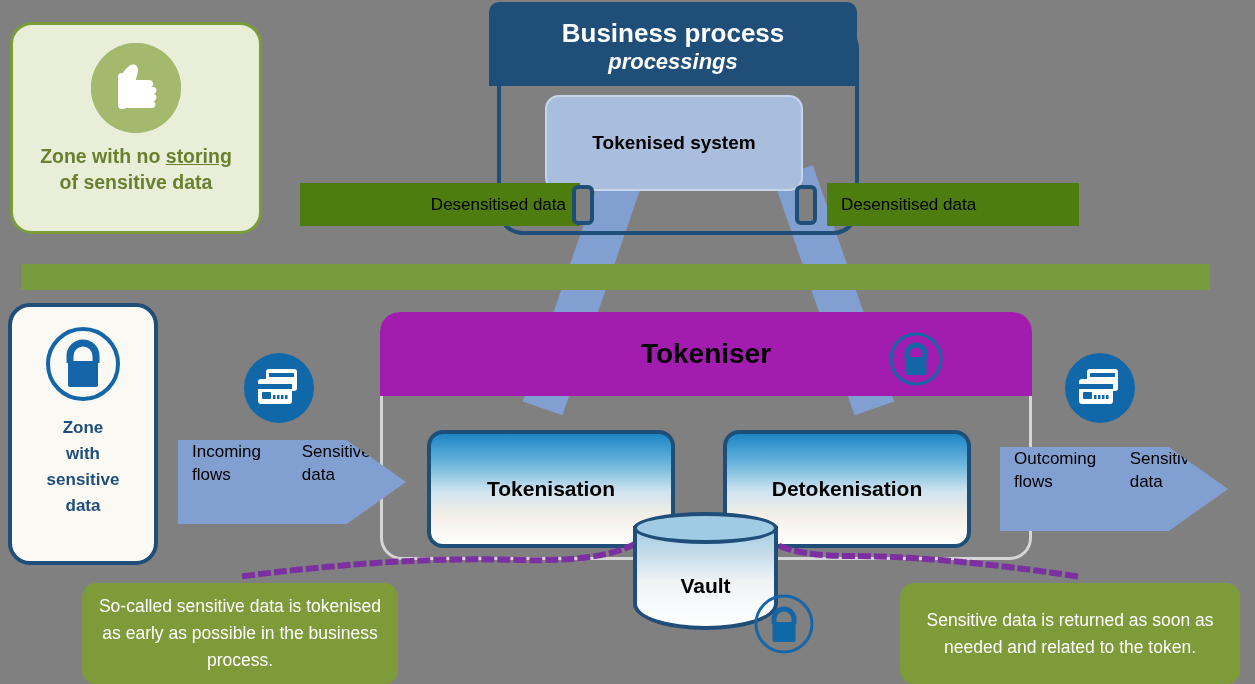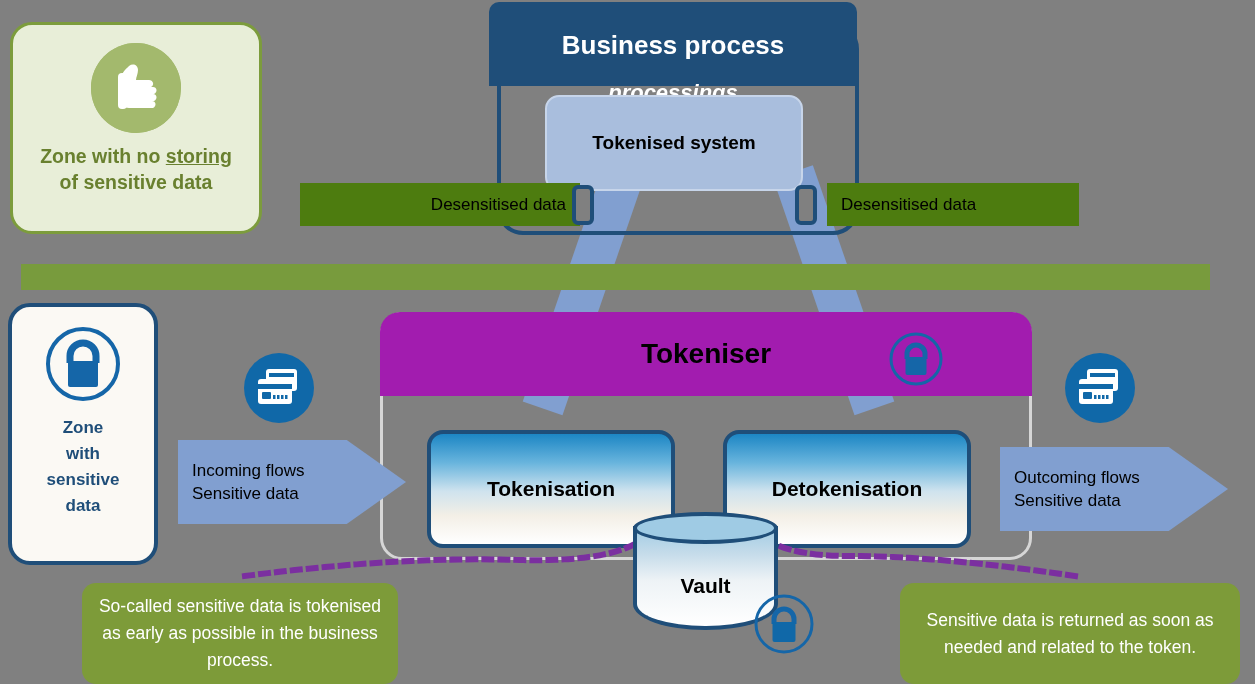--- a/index.html
+++ b/index.html
@@ -69,26 +69,25 @@
     width: 368px; height: 84px;
     background: #1f4e79;
     border-radius: 10px 10px 0 0;
     box-sizing: border-box;
     color: #ffffff;
     text-align: center;
     z-index: 14;
   }
   #bp-header .bp-title {
     font-size: 26px; font-weight: bold;
-    line-height: 30px; padding-top: 28px;
+    line-height: 30px; padding-top: 16px;
   }
   #bp-header .bp-sub {
     font-size: 22px; font-weight: bold; font-style: italic;
     line-height: 28px;
-    margin-top: 19px;
   }
   #tokenised-system {
     left: 545px; top: 95px;
     width: 258px; height: 96px;
     background: #a9bedd;
     border: 2px solid #c7d5ea;
     border-radius: 14px;
     box-sizing: border-box;
     display: flex; align-items: center; justify-content: center;
     color: #000000;
@@ -232,21 +231,21 @@
     z-index: 30;
   }
 
   
   .flow-arrow {
     width: 228px; height: 84px;
     background: #819fd0;
     -webkit-clip-path: polygon(0 0, 74% 0, 100% 50%, 74% 100%, 0 100%);
     clip-path: polygon(0 0, 74% 0, 100% 50%, 74% 100%, 0 100%);
     z-index: 24;
-    display: flex; flex-direction: column; justify-content: center;
+    display: flex; flex-direction: row; justify-content: center;
     padding-left: 14px; box-sizing: border-box;
     color: #000000; font-size: 17px; line-height: 23px;
   }
   #flow-in  { left: 178px; top: 440px; }
   #flow-out { left: 1000px; top: 447px; }
 
   
   #dots { left: 0; top: 0; width: 1255px; height: 684px; z-index: 26; pointer-events: none; }
 
   

